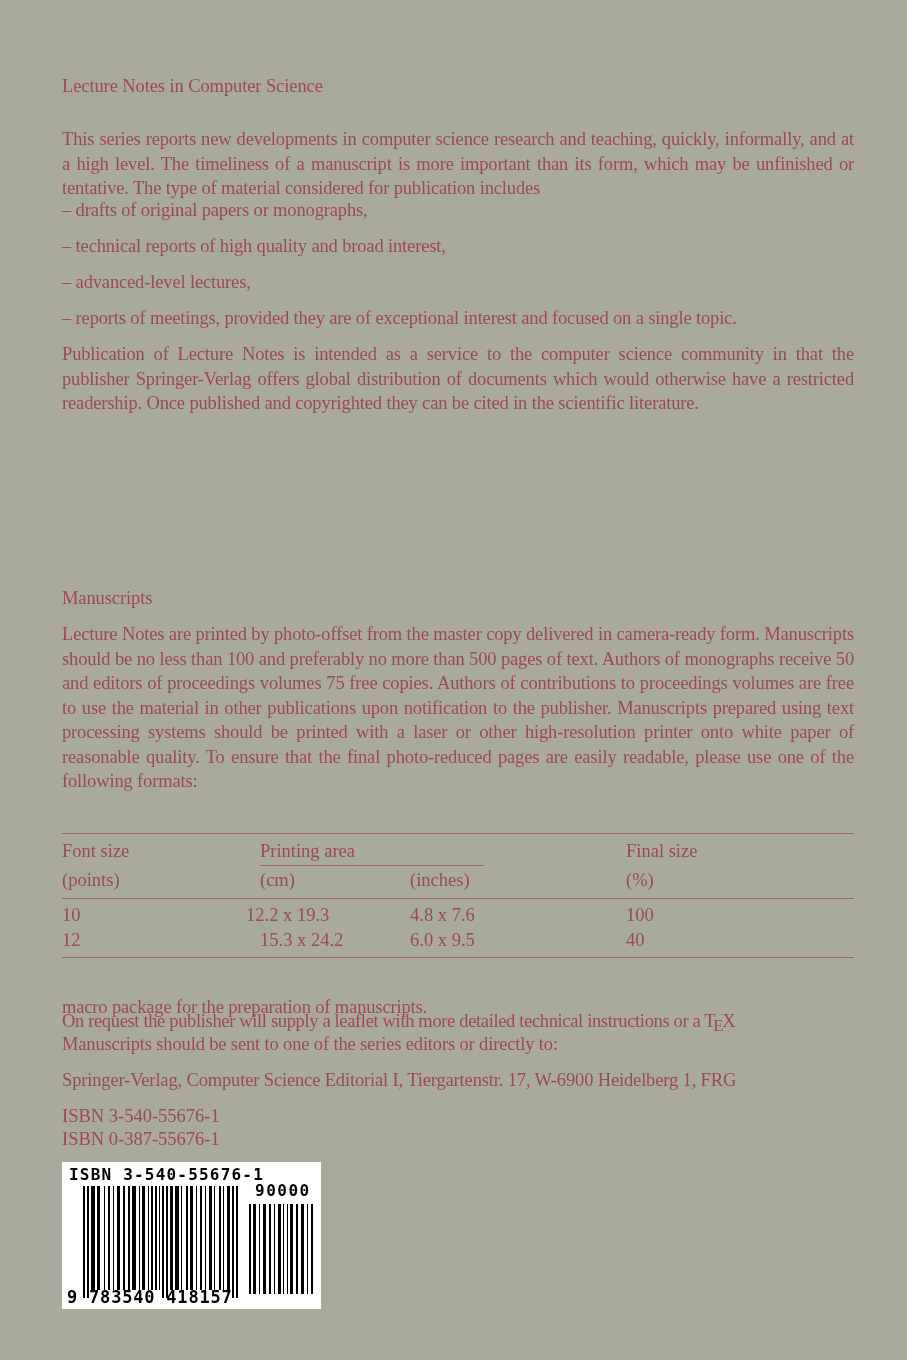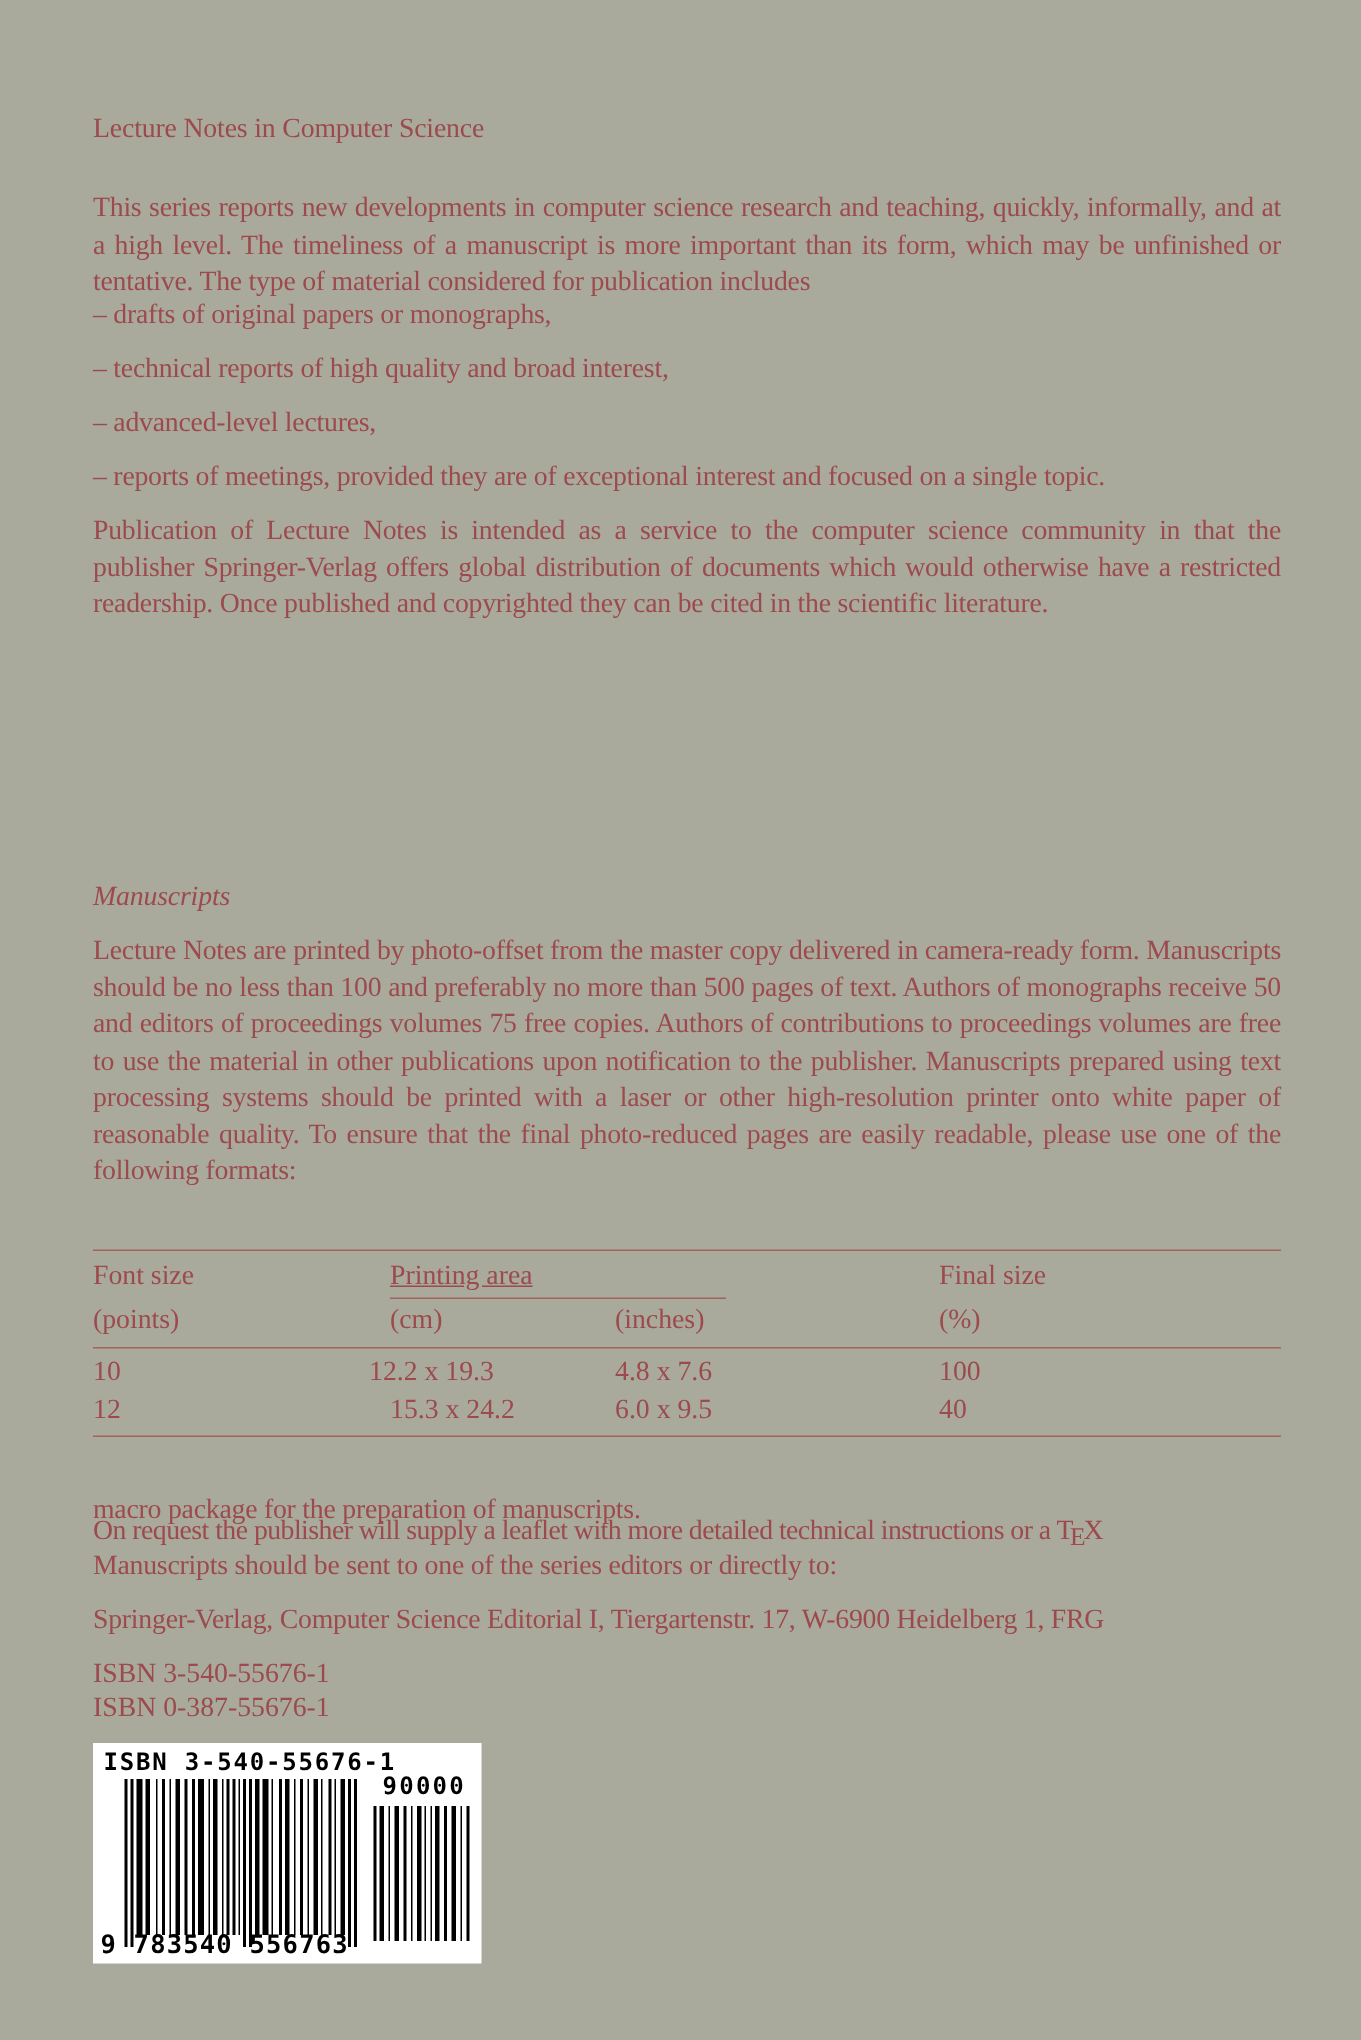--- a/index.html
+++ b/index.html
@@ -53,29 +53,29 @@
 
   <div class="para" style="top:127px;">This series reports new developments in computer science research and teaching, quickly, informally, and at a high level. The timeliness of a manuscript is more important than its form, which may be unfinished or tentative. The type of material considered for publication includes</div>
 
   <div class="item" style="top:198px;">– drafts of original papers or monographs,</div>
   <div class="item" style="top:234px;">– technical reports of high quality and broad interest,</div>
   <div class="item" style="top:270px;">– advanced-level lectures,</div>
   <div class="item" style="top:306px;">– reports of meetings, provided they are of exceptional interest and focused on a single topic.</div>
 
   <div class="para" style="top:342px;">Publication of Lecture Notes is intended as a service to the computer science community in that the publisher Springer-Verlag offers global distribution of documents which would otherwise have a restricted readership. Once published and copyrighted they can be cited in the scientific literature.</div>
 
-  <div class="heading" style="top:586px;font-style:italic;">Manuscripts</div>
+  <div class="heading" style="top:586px;">Manuscripts</div>
 
   <div class="para" style="top:622px;">Lecture Notes are printed by photo-offset from the master copy delivered in camera-ready form. Manuscripts should be no less than 100 and preferably no more than 500 pages of text. Authors of monographs receive 50 and editors of proceedings volumes 75 free copies. Authors of contributions to proceedings volumes are free to use the material in other publications upon notification to the publisher. Manuscripts prepared using text processing systems should be printed with a laser or other high-resolution printer onto white paper of reasonable quality. To ensure that the final photo-reduced pages are easily readable, please use one of the following formats:</div>
 
   <div>
     <div class="rule" style="top:833px; width:792px;"></div>
 
     <div class="cell" style="left:0; top:839px;text-align:right;">Font size</div>
-    <div class="cell" style="left:198px; top:839px;text-decoration:underline;">Printing area</div>
+    <div class="cell" style="left:198px; top:839px;">Printing area</div>
     <div class="cell" style="left:564px; top:839px;">Final size</div>
 
     <div class="rule" style="top:865px; left:198px; width:224px;"></div>
 
     <div class="cell" style="left:0; top:868px;">(points)</div>
     <div class="cell" style="left:198px; top:868px;">(cm)</div>
     <div class="cell" style="left:348px; top:868px;">(inches)</div>
     <div class="cell" style="left:564px; top:868px;">(%)</div>
 
     <div class="rule" style="top:898px; width:792px;"></div>
@@ -160,14 +160,14 @@
       <rect x="225" y="42" width="1" height="90"></rect>
       <rect x="228" y="42" width="3" height="90"></rect>
       <rect x="234" y="42" width="2" height="90"></rect>
       <rect x="239" y="42" width="3" height="90"></rect>
       <rect x="245" y="42" width="1" height="90"></rect>
       <rect x="249" y="42" width="2" height="90"></rect>
     </g>
   </svg>
   <div class="top-label">ISBN 3-540-55676-1</div>
   <div class="addon-label">90000</div>
-  <div class="bottom-num">9 783540 556763</div>
+  <div class="bottom-num">9 783540 418157</div>
 </div>
 
 </body></html>

